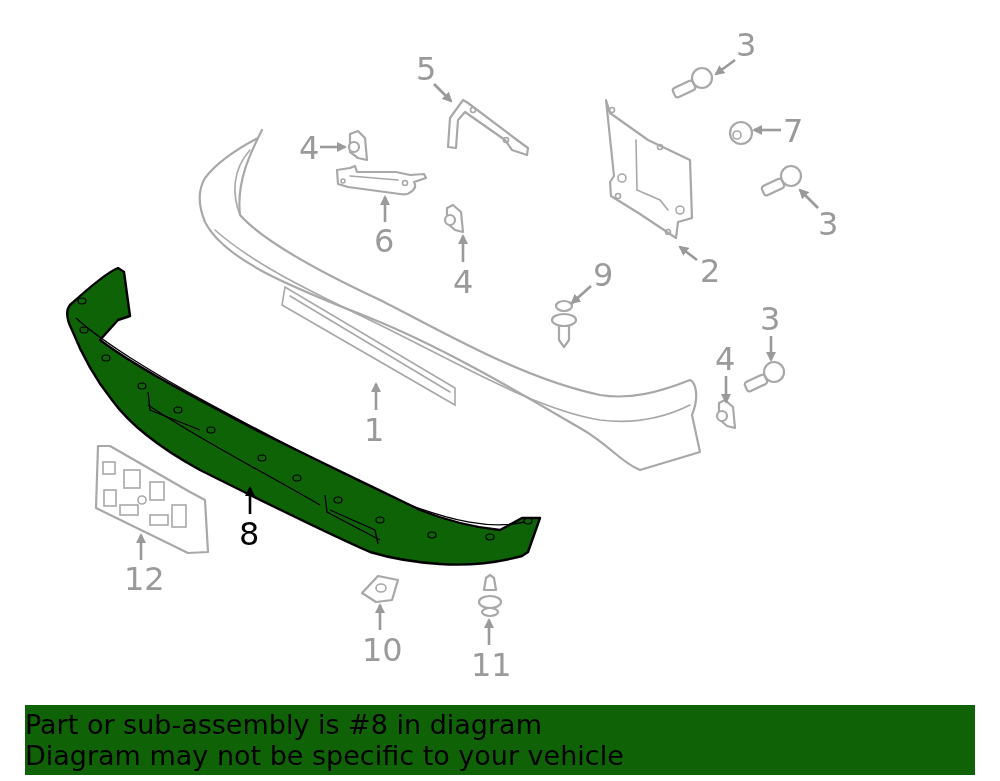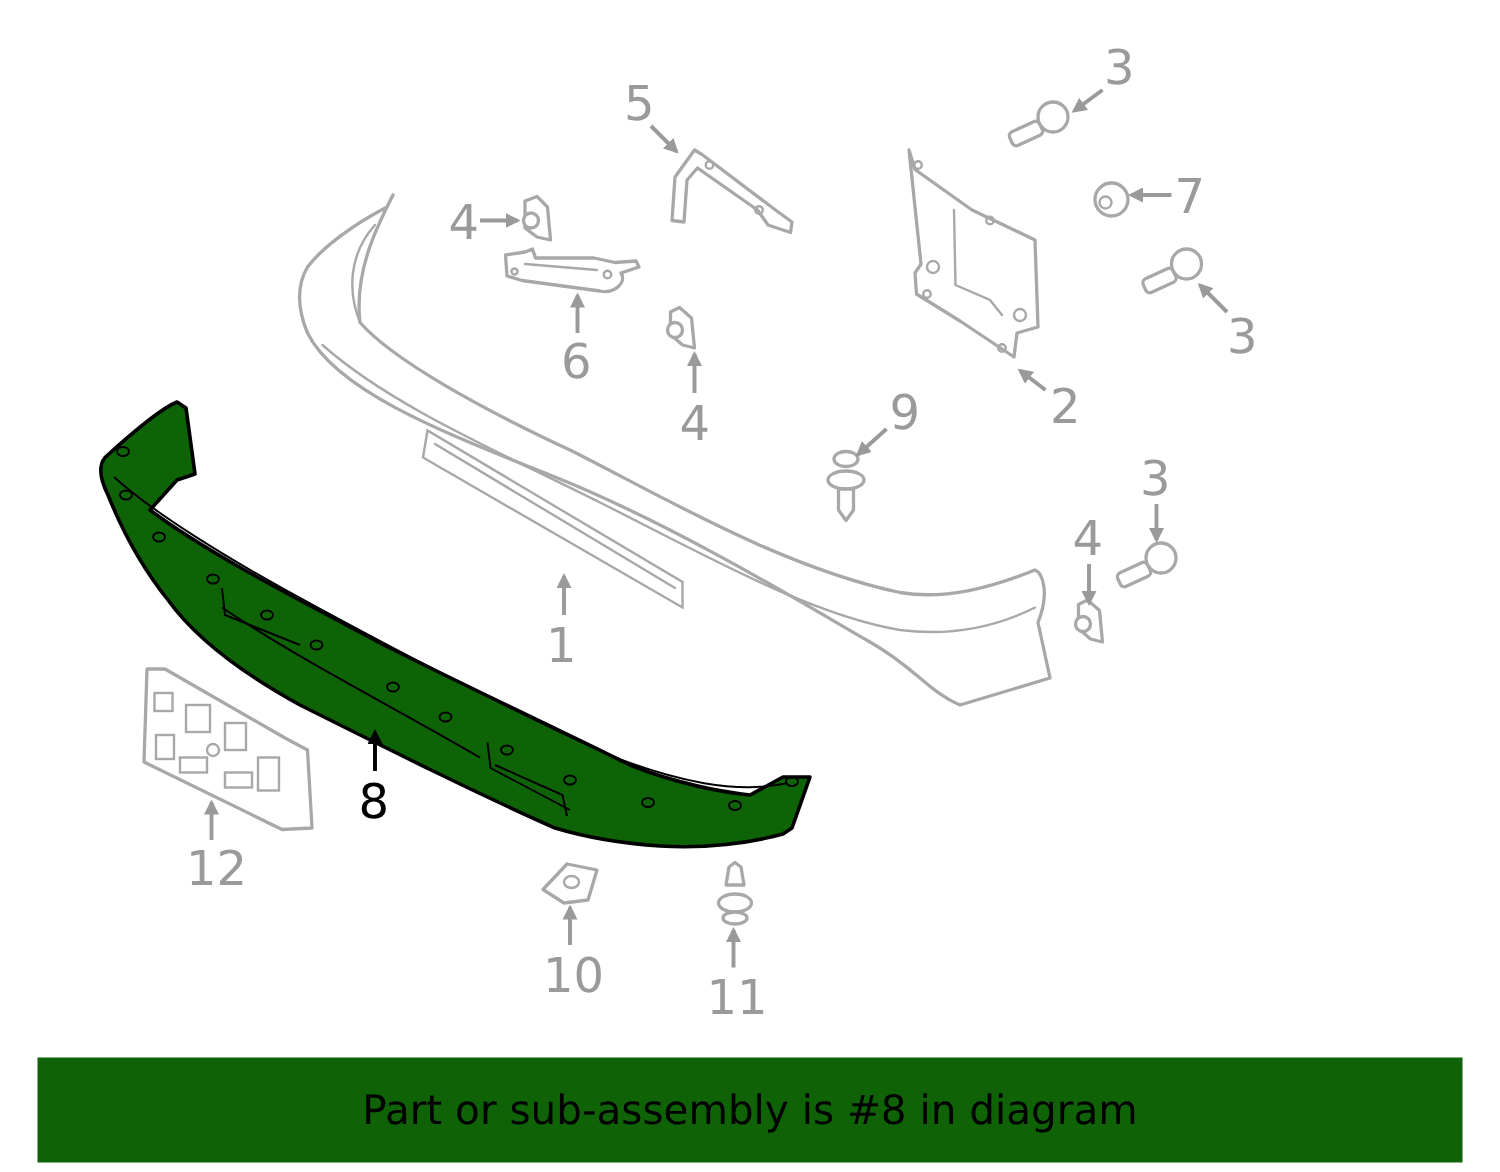--- a/index.html
+++ b/index.html
@@ -9,21 +9,21 @@
   .ghost-thin { fill: none; stroke: #a8a8a8; stroke-width: 1.6; stroke-linecap: round; }
   .callout { font-family: "DejaVu Sans", sans-serif; font-size: 32px; fill: #9a9a9a; }
   .callout-hl { font-family: "DejaVu Sans", sans-serif; font-size: 32px; fill: #000000; }
   .arrow { stroke: #9a9a9a; stroke-width: 2.6; fill: none; }
   .arrow-hl { stroke: #000000; stroke-width: 2.6; fill: none; }
   .part8 { fill: #0e6306; stroke: #000000; stroke-width: 2.4; stroke-linejoin: round; }
   .part8-line { fill: none; stroke: #000000; stroke-width: 1.3; }
   .banner {
     position: absolute; left: 25px; top: 705px; width: 950px; height: 70px;
     background: #0f6306; color: #000000;
-    display: flex; flex-direction: column; align-items: center; justify-content: center;
+    display: flex; flex-direction: column; align-items: flex-start; justify-content: center;
     font-family: "DejaVu Sans", sans-serif; font-size: 27px; line-height: 31px;
   }
 </style>
 </head>
 <body>
 
 <svg id="diagram" viewBox="0 0 1000 700" xmlns="http://www.w3.org/2000/svg">
   <defs>
     <marker id="ah" markerWidth="10" markerHeight="10" refX="8" refY="5" orient="auto" markerUnits="userSpaceOnUse">
       <path d="M0,0 L10,5 L0,10 z" fill="#9a9a9a"></path>
@@ -210,13 +210,14 @@
     <text class="callout" x="471" y="676">11</text>
   </g>
   <g>
     <line class="arrow" x1="141" y1="560" x2="141" y2="535" marker-end="url(#ah)"></line>
     <text class="callout" x="124" y="590">12</text>
   </g>
 </svg>
 
 <div class="banner">
   <div>Part or sub-assembly is #8 in diagram</div>
+  <div>Diagram may not be specific to your vehicle</div>
 </div>
 
 </body></html>

